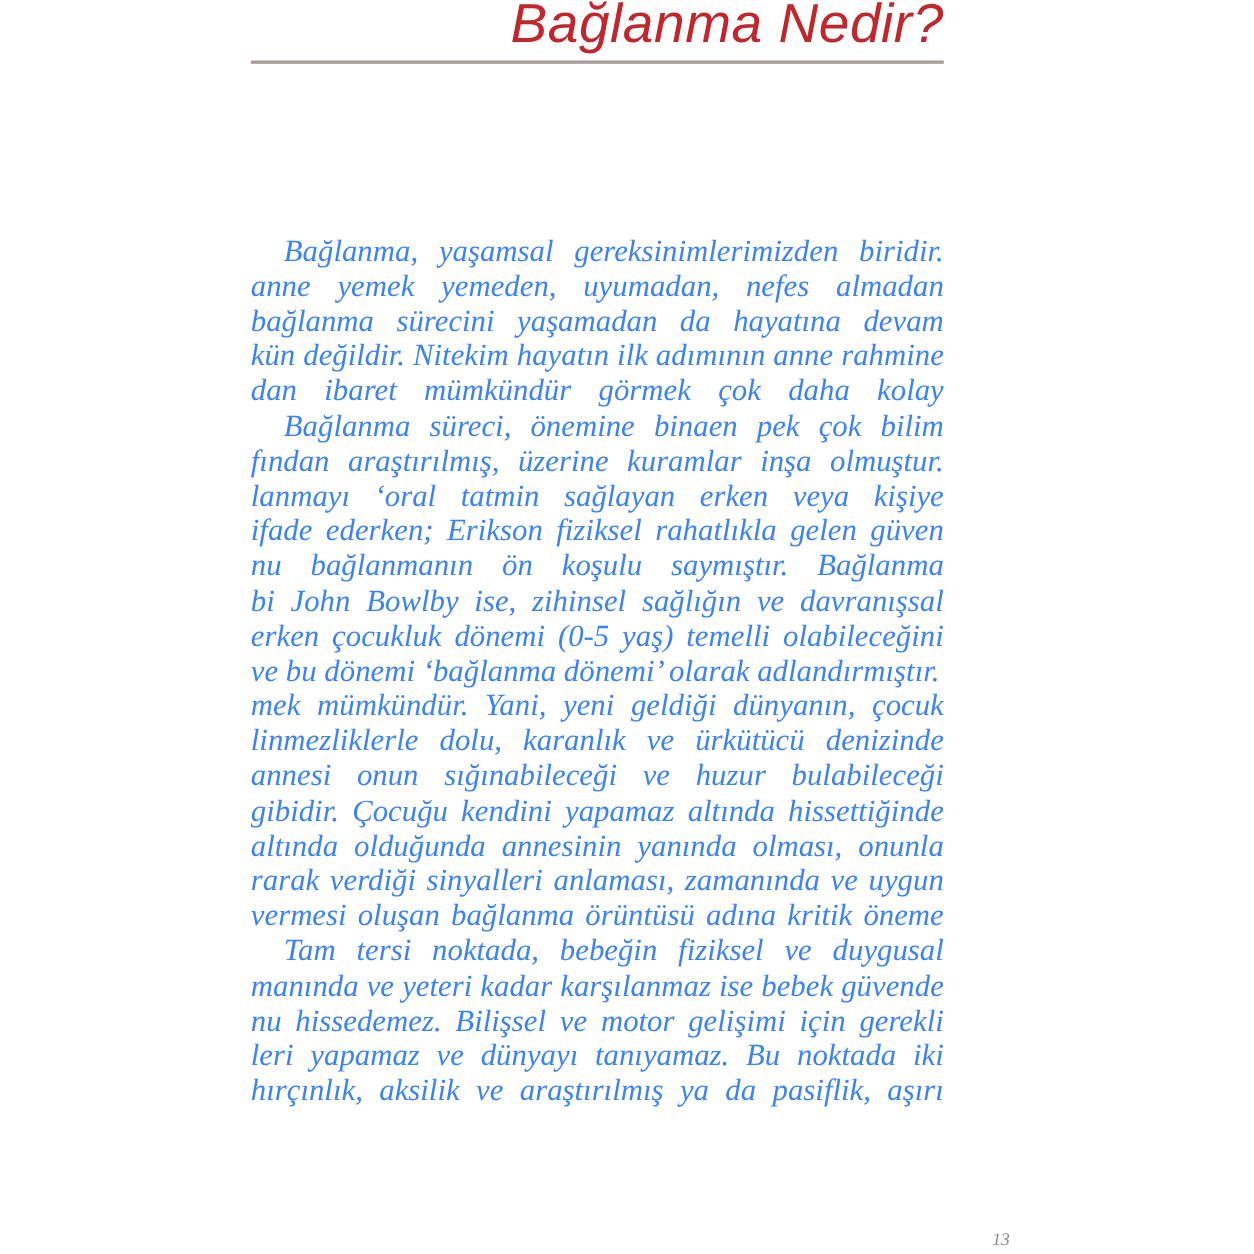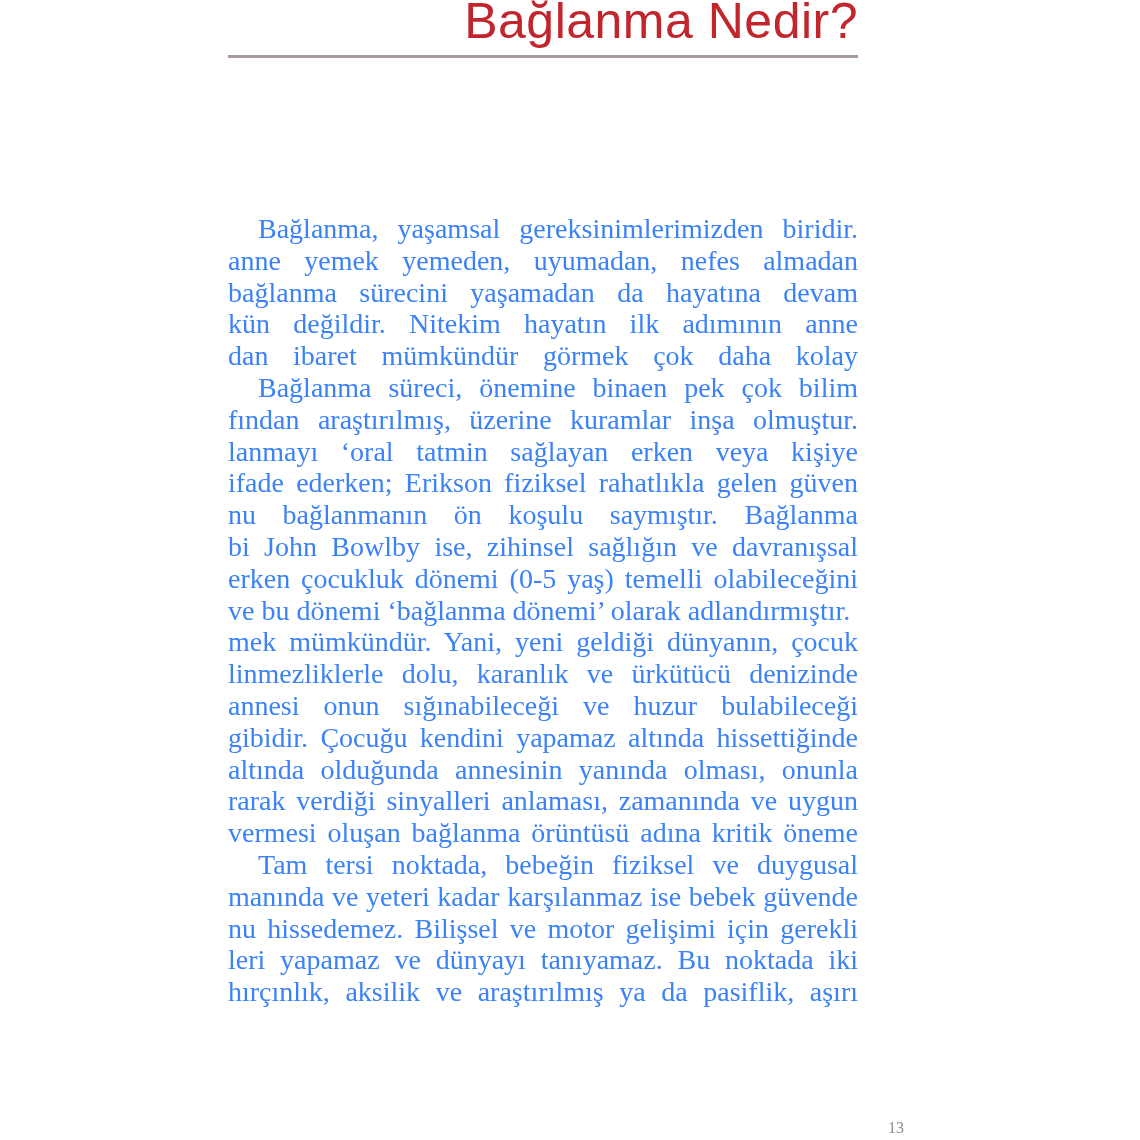--- a/index.html
+++ b/index.html
@@ -7,20 +7,21 @@
     padding: 0;
     background: #ffffff;
   }
   .page {
     position: relative;
     width: 976px;
     height: 1140px;
     background: #ffffff;
     overflow: hidden;
     font-family: "Liberation Serif", serif;
+    font-style: italic;
   }
   .chapter-title {
     position: absolute;
     top: -5px;
     left: 228px;
     width: 630px;
     text-align: right;
     font-family: "Liberation Sans", sans-serif;
     font-weight: 400;
     font-size: 50px;
@@ -55,21 +56,21 @@
     text-align-last: left;
   }
   .line.indent {
     text-indent: 30px;
   }
   .page-number {
     position: absolute;
     top: 1119px;
     left: 888px;
     width: 30px;
-    text-align: left;
+    text-align: right;
     font-family: "Liberation Serif", serif;
     font-size: 16px;
     color: #8c8c8c;
   }
 </style>
 </head>
 <body>
 
 <div class="page">
 

